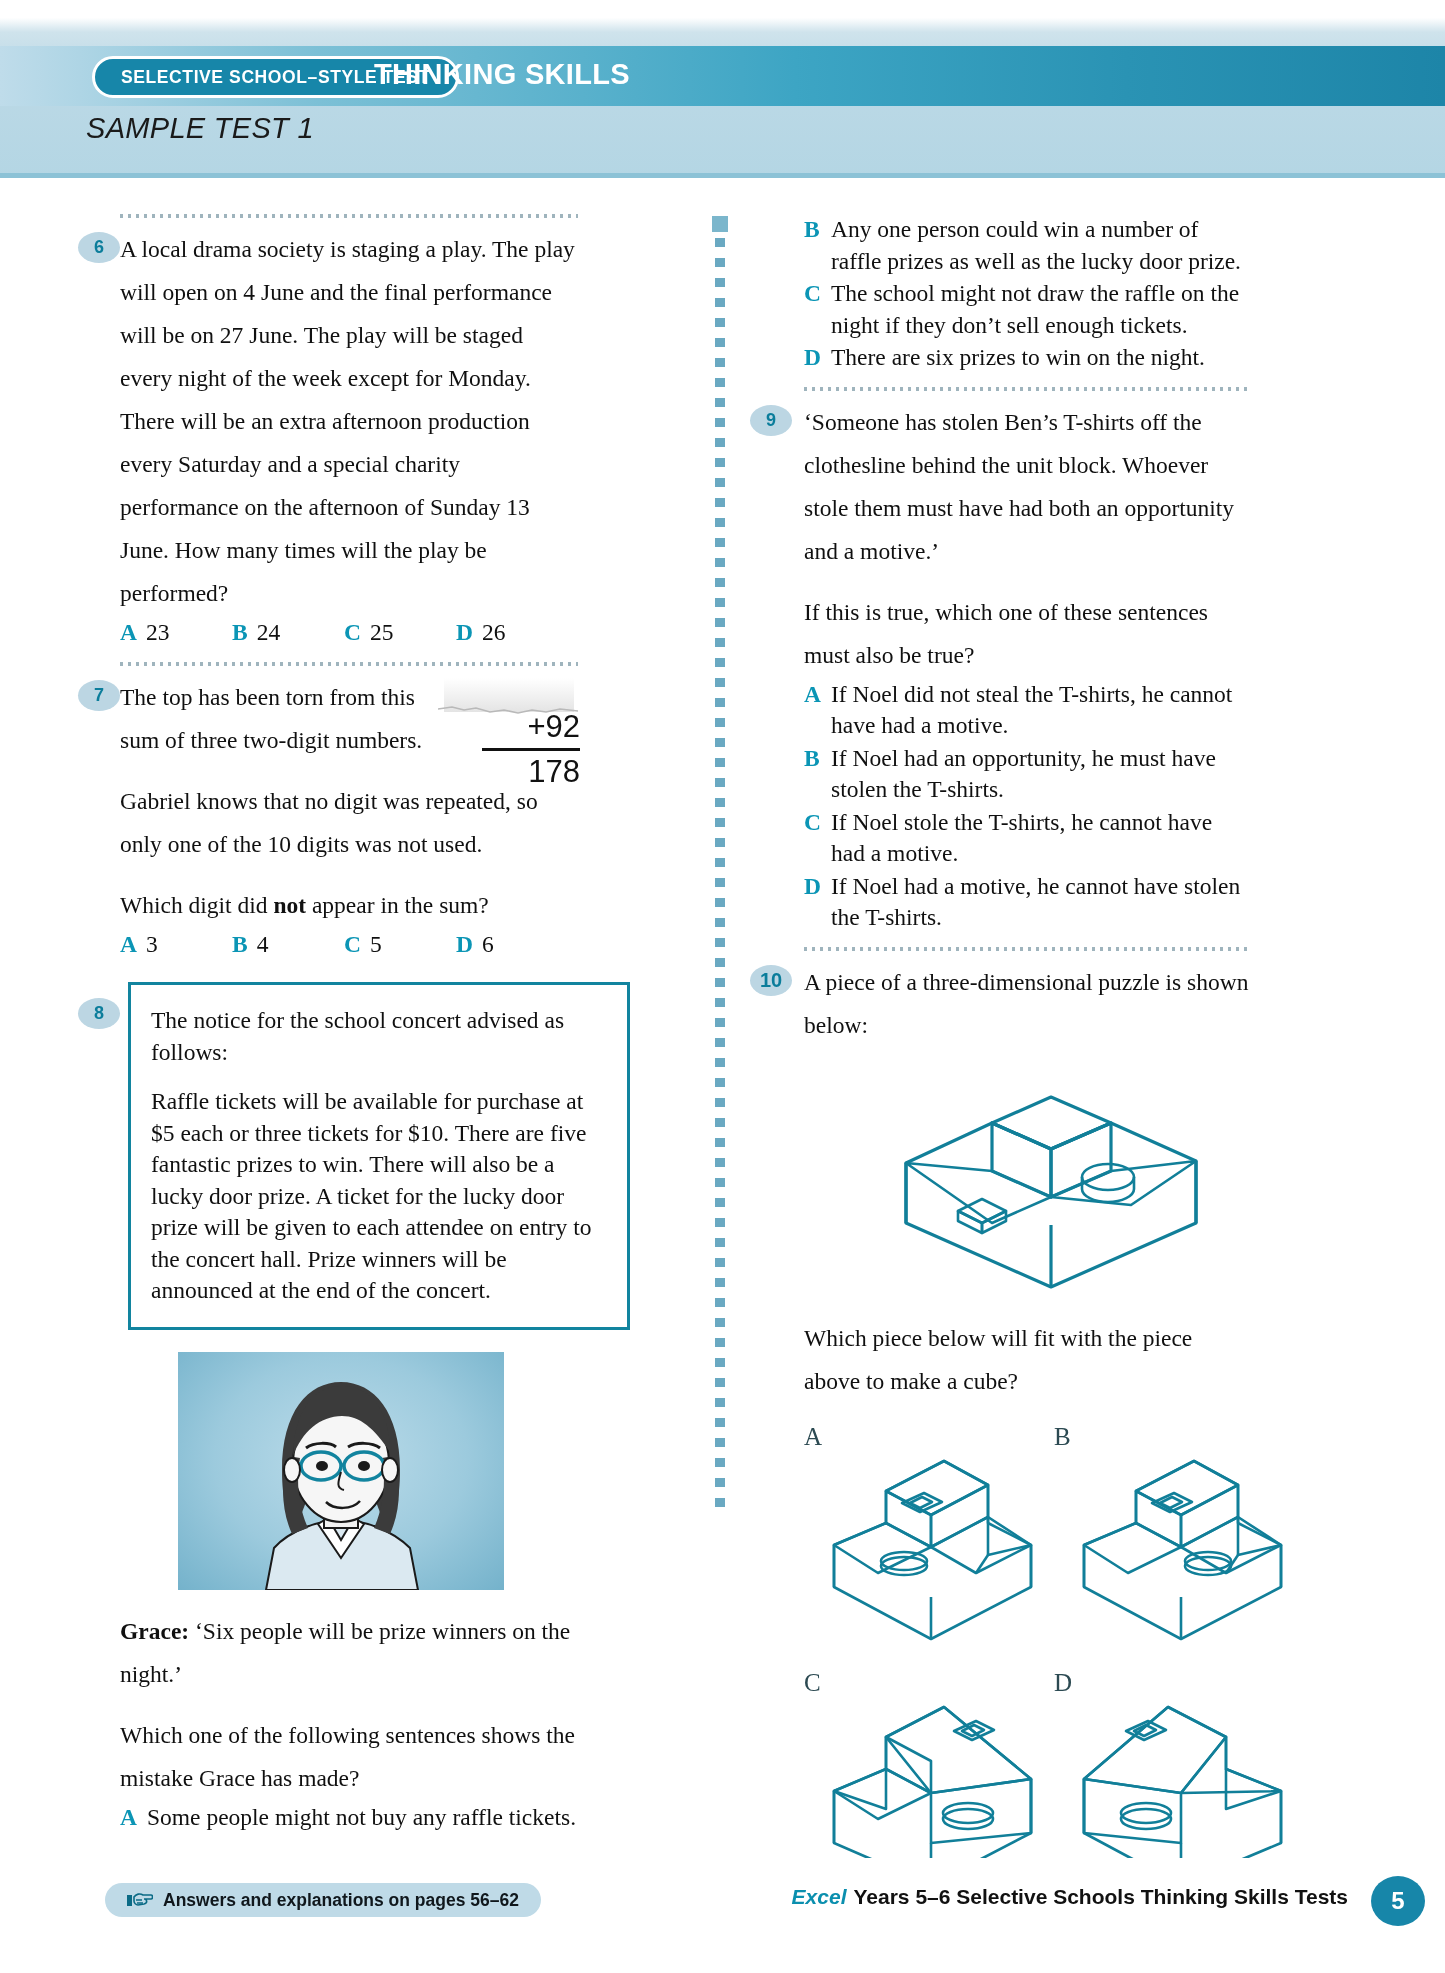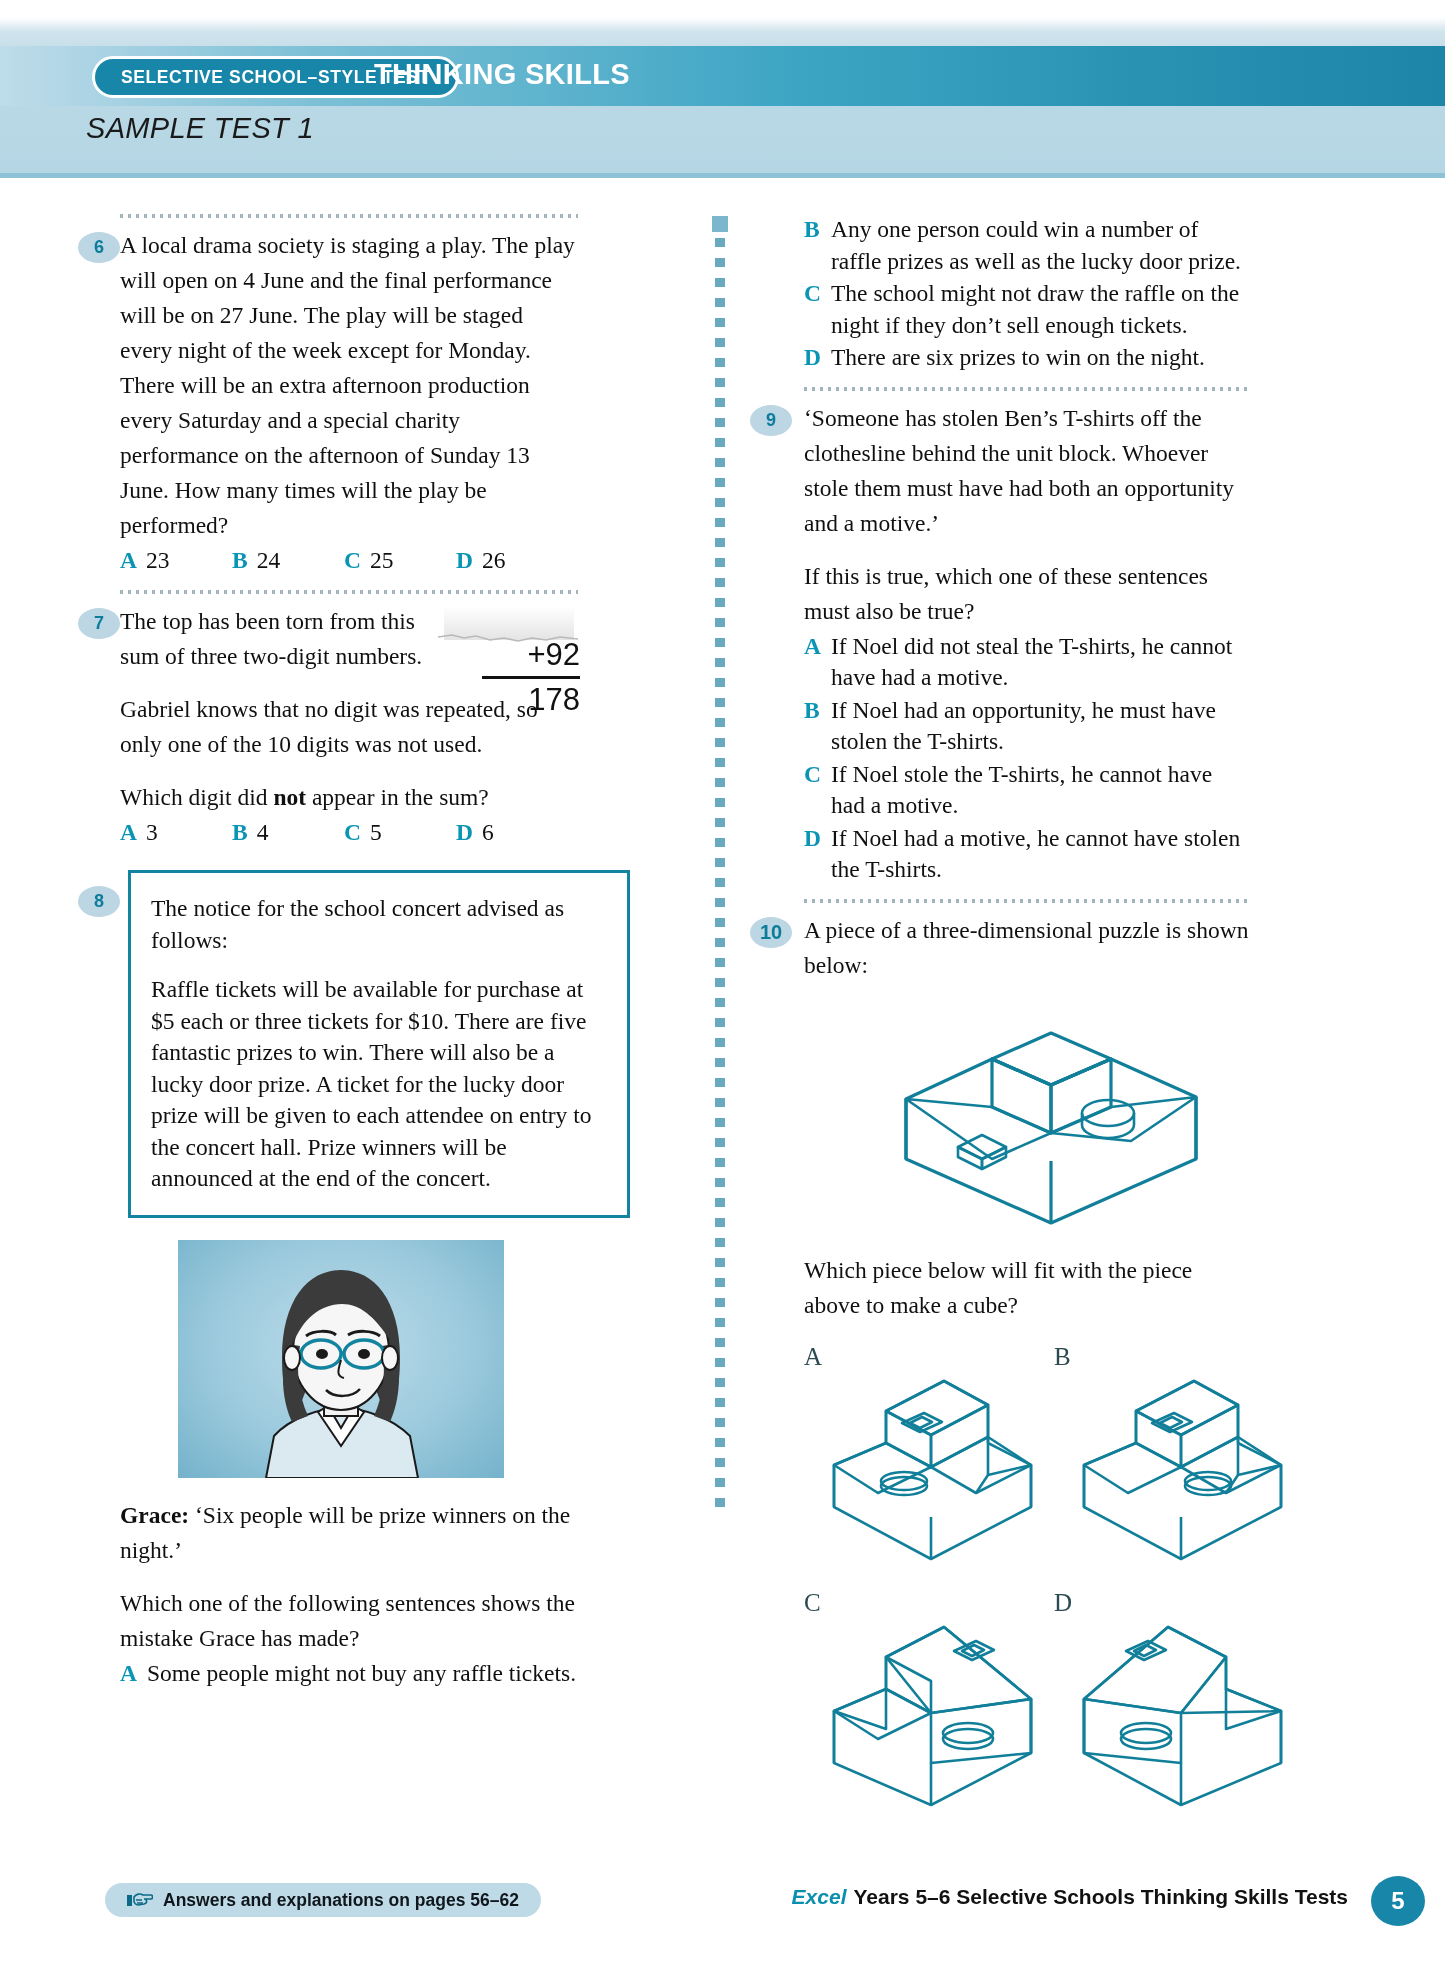--- a/index.html
+++ b/index.html
@@ -85,21 +85,21 @@
     width:42px; height:31px; border-radius:50%;
     background:#bcd6e3;
     color:#0b7d9b;
     font-family:"Liberation Sans", sans-serif;
     font-weight:bold; font-size:18px;
     display:flex; align-items:center; justify-content:center;
   }
   .qbody { margin-left:42px; }
   .qbody.right { margin-left:54px; }
   .qtext {
-    font-size:23.5px; line-height:35px; color:#101010;
+    font-size:23.5px; line-height:43px; color:#101010;
     text-align:left;
   }
   .qtext + .qtext { margin-top:18px; }
 
   
   .optrow {
     display:flex; font-size:23.5px; line-height:31.5px; margin-top:2px;
   }
   .optrow .cell { width:112px; display:flex; }
   .optrow .lab {

